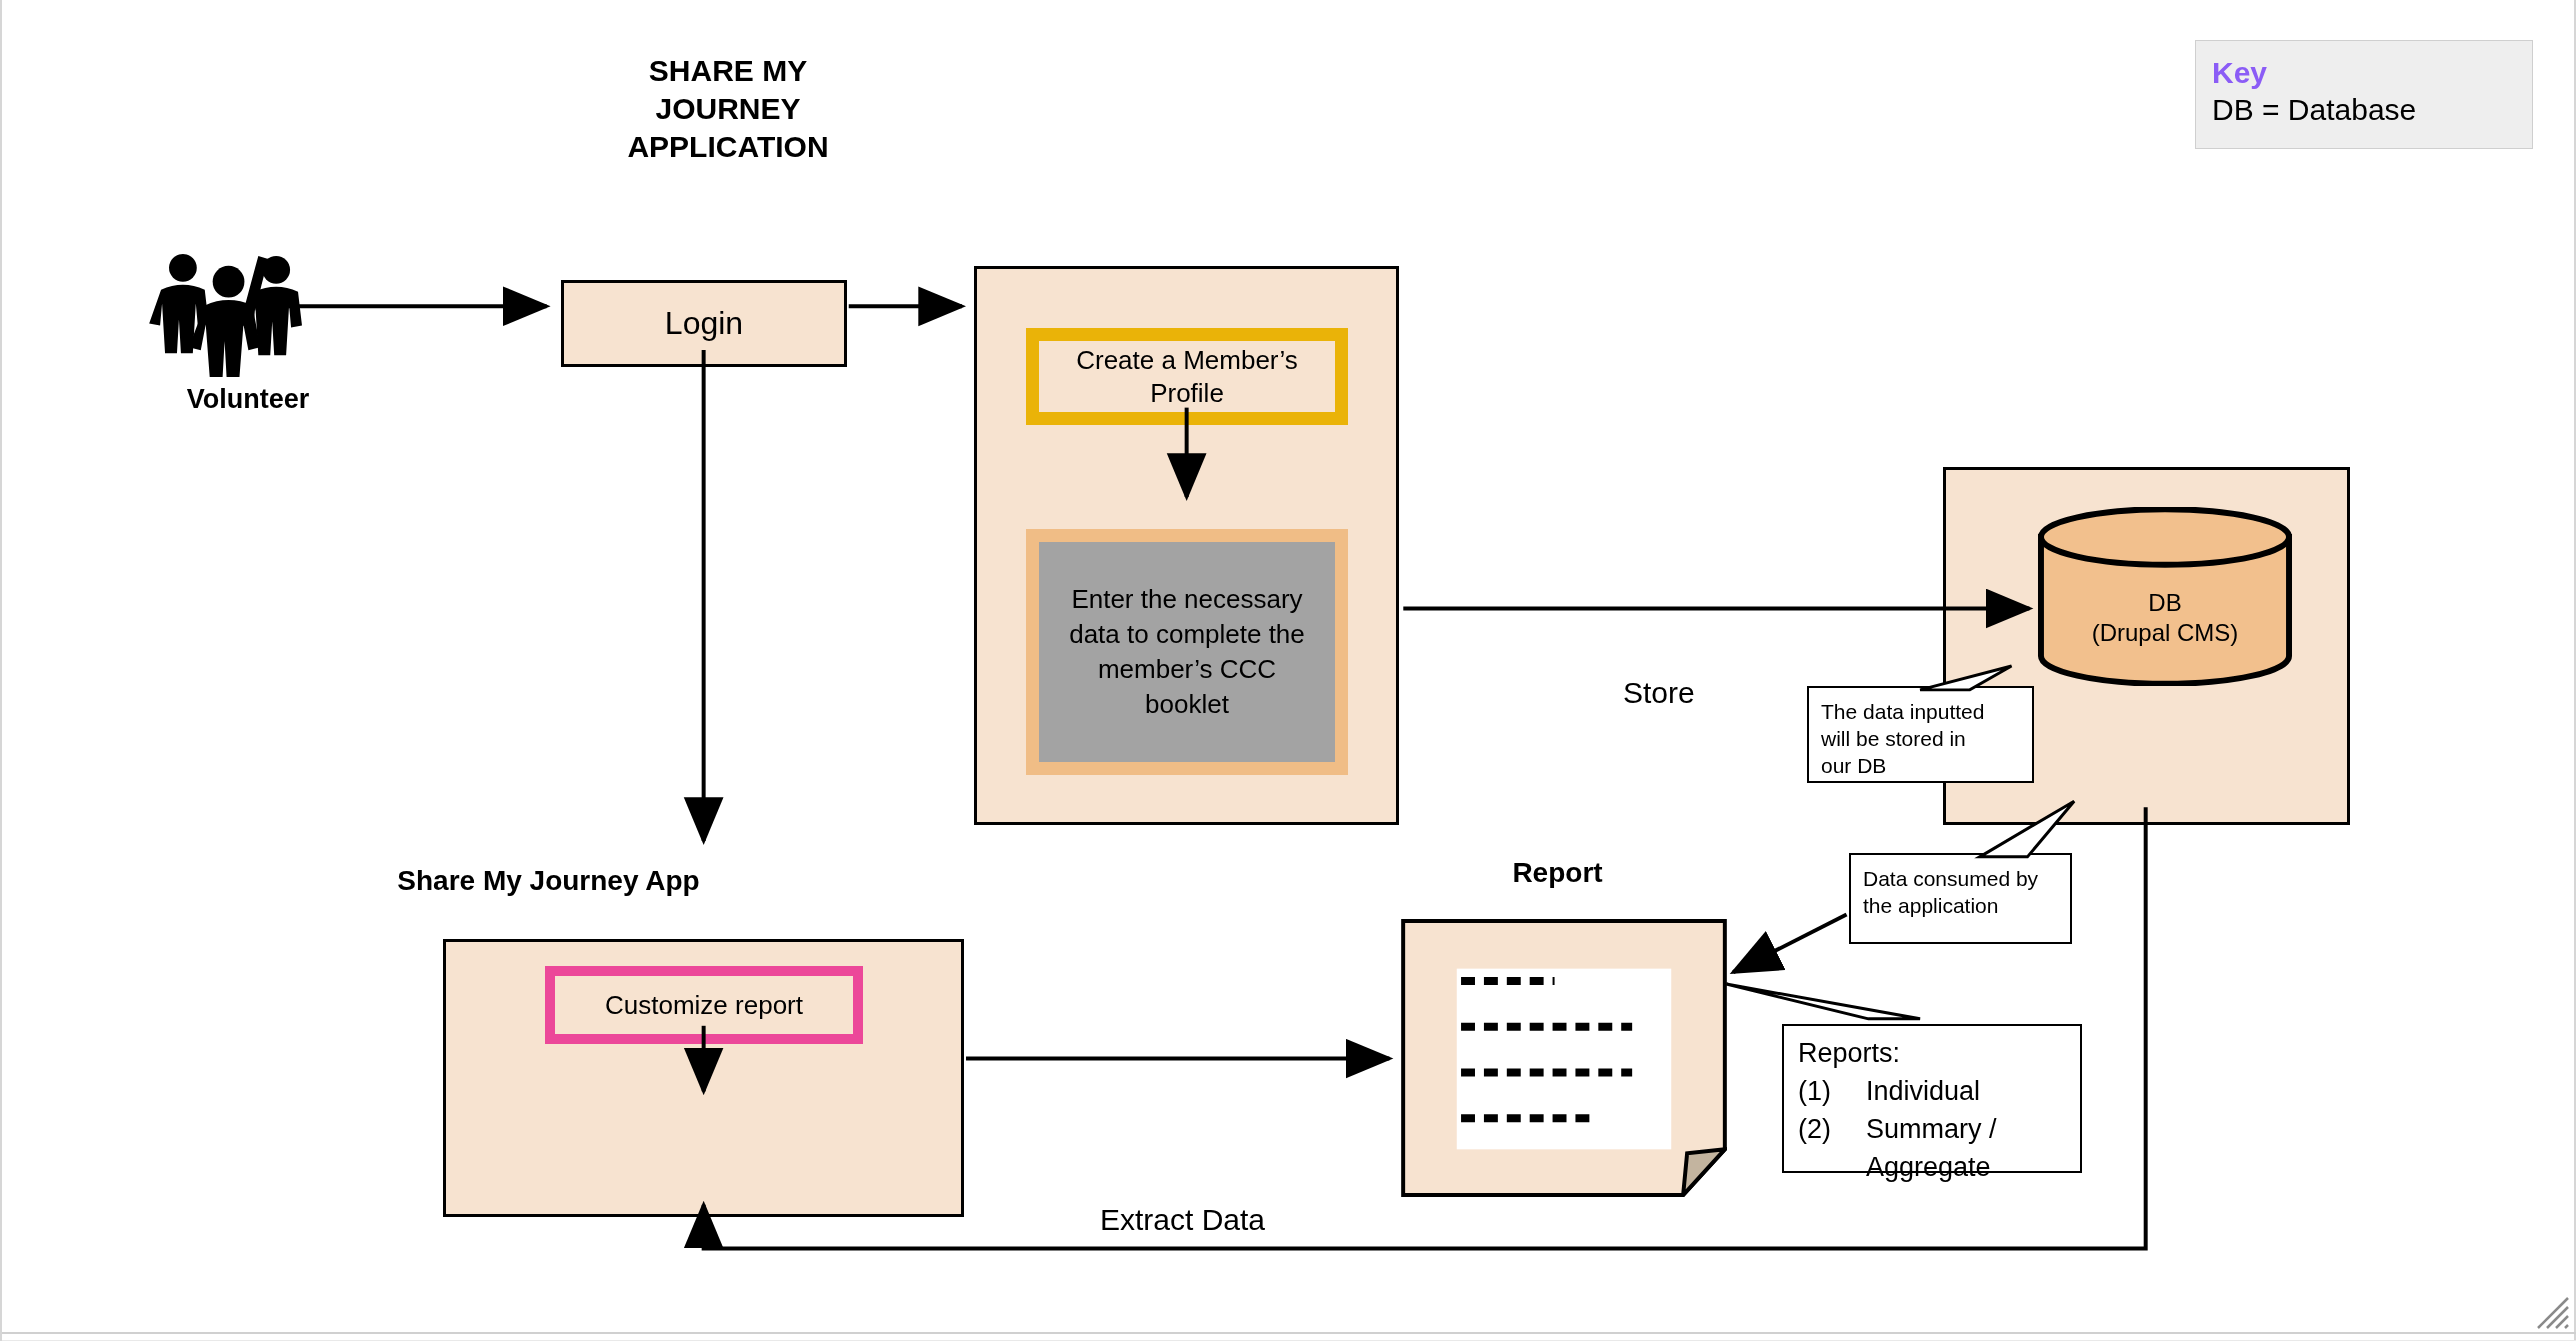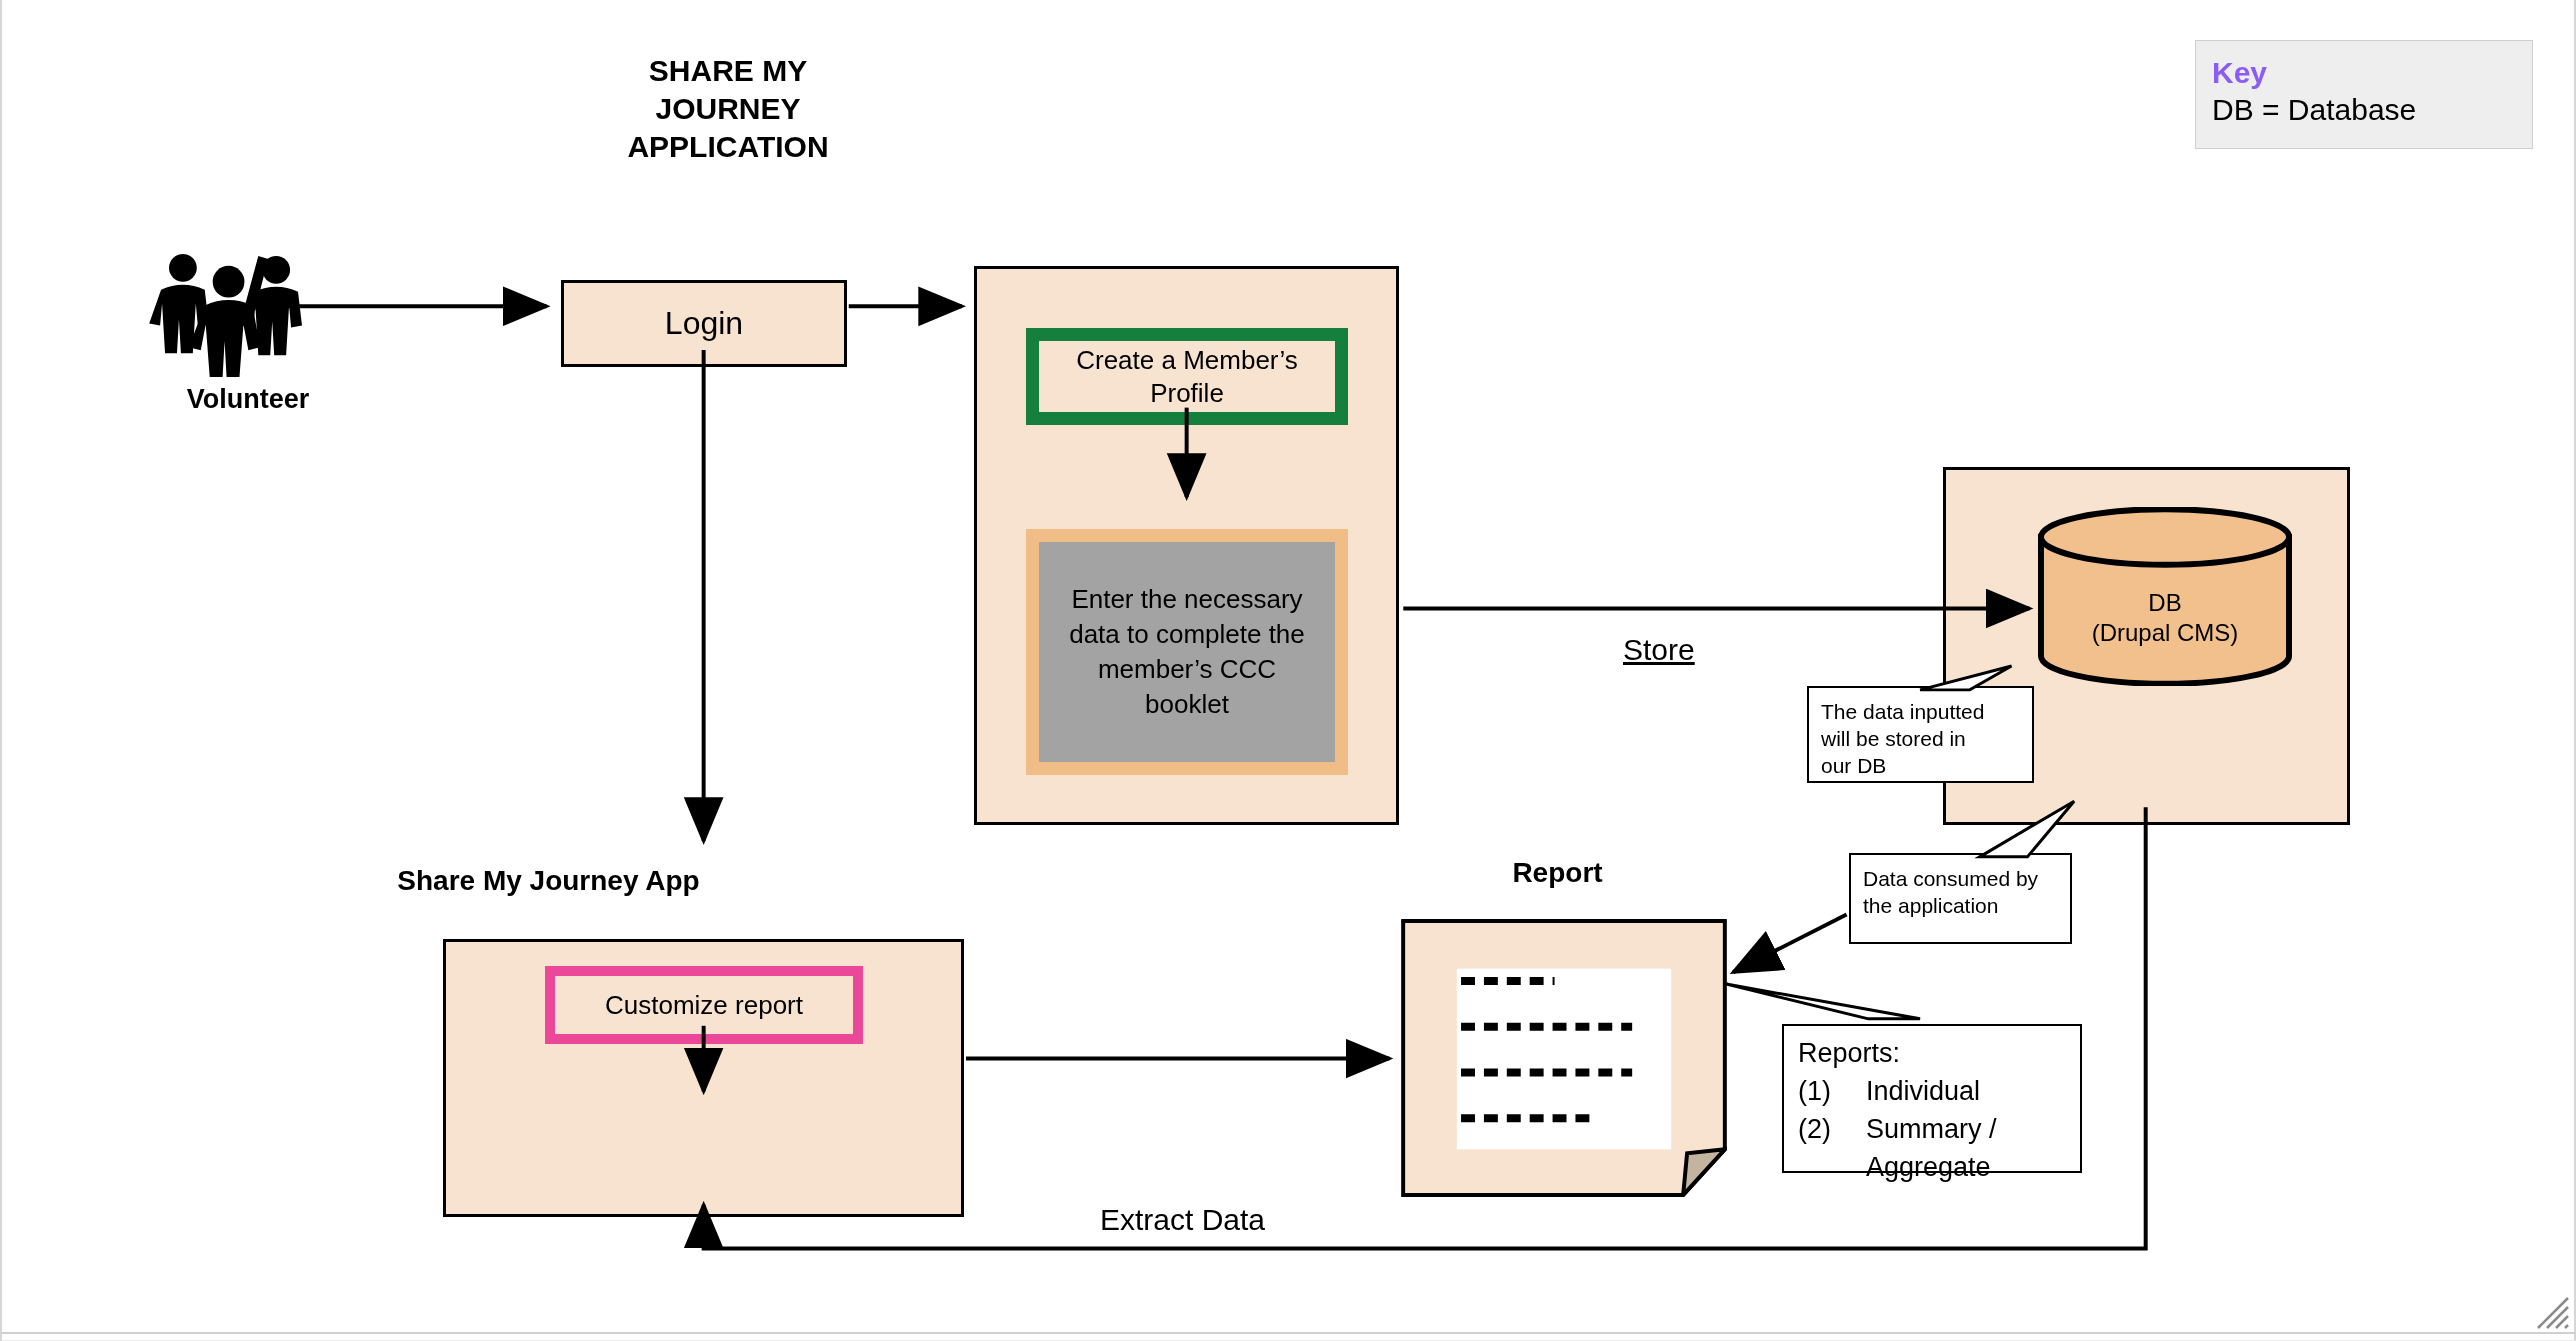--- a/index.html
+++ b/index.html
@@ -49,21 +49,21 @@
     font-size:27px;font-weight:bold;color:#000;
   }
 
   
   #login-box{left:559px;top:260px;width:286px;height:87px;}
   #login-box .lbl{font-size:32px;color:#000;}
 
   
   #member-container{left:972px;top:246px;width:425px;height:559px;}
   #create-profile{left:1024px;top:308px;width:322px;height:97px;
-    background:#15803d;padding:13px;}
+    background:#eab308;padding:13px;}
   #create-profile .inner{width:100%;height:100%;background:#f7e3d0;}
   #create-profile .lbl{font-size:26px;line-height:33px;color:#000;white-space:pre-line;}
 
   #enter-data{left:1024px;top:509px;width:322px;height:246px;
     background:#f0bd86;padding:13px;}
   #enter-data .inner{width:100%;height:100%;background:#a3a3a3;}
   #enter-data .lbl{font-size:26px;line-height:35px;color:#000;white-space:pre-line;}
 
   
   #db-container{left:1941px;top:447px;width:407px;height:358px;}
@@ -101,21 +101,21 @@
   #generate .lbl{font-size:26px;color:#000;}
 
   
   #report-title{position:absolute;left:1436px;top:857px;width:239px;text-align:center;
     font-size:28px;font-weight:bold;color:#000;}
   #report-doc{position:absolute;left:1399px;top:919px;width:326px;height:278px;}
   #report-lines{position:absolute;left:1455px;top:969px;width:219px;height:189px;}
 
   
   .edge-label{position:absolute;font-size:30px;color:#000;}
-  #label-store{left:1621px;top:633px;text-decoration:underline;}
+  #label-store{left:1621px;top:676px;}
   #label-extract{left:1098px;top:1203px;}
 
   
   #resize-grip{position:absolute;right:4px;bottom:12px;width:34px;height:34px;}
 </style>
 </head>
 <body>
 
 <div id="canvas">
 

